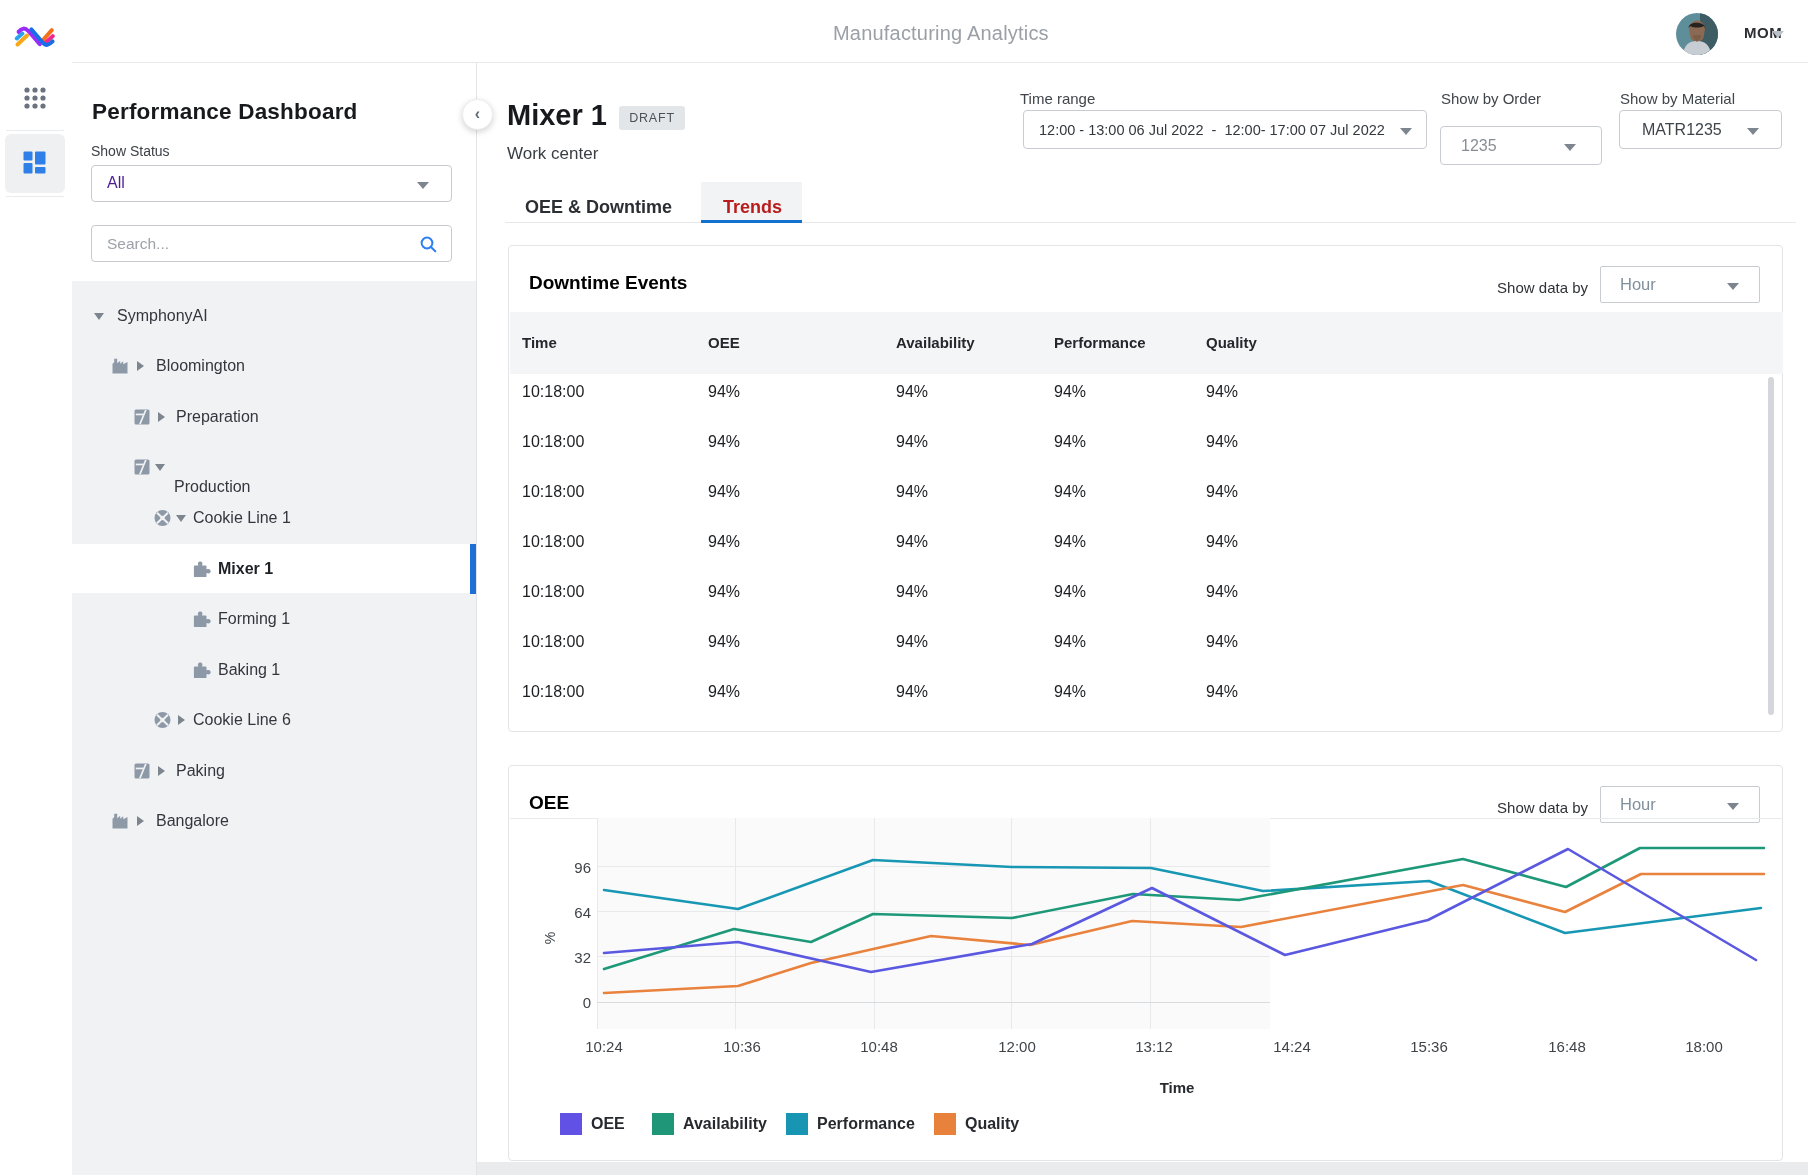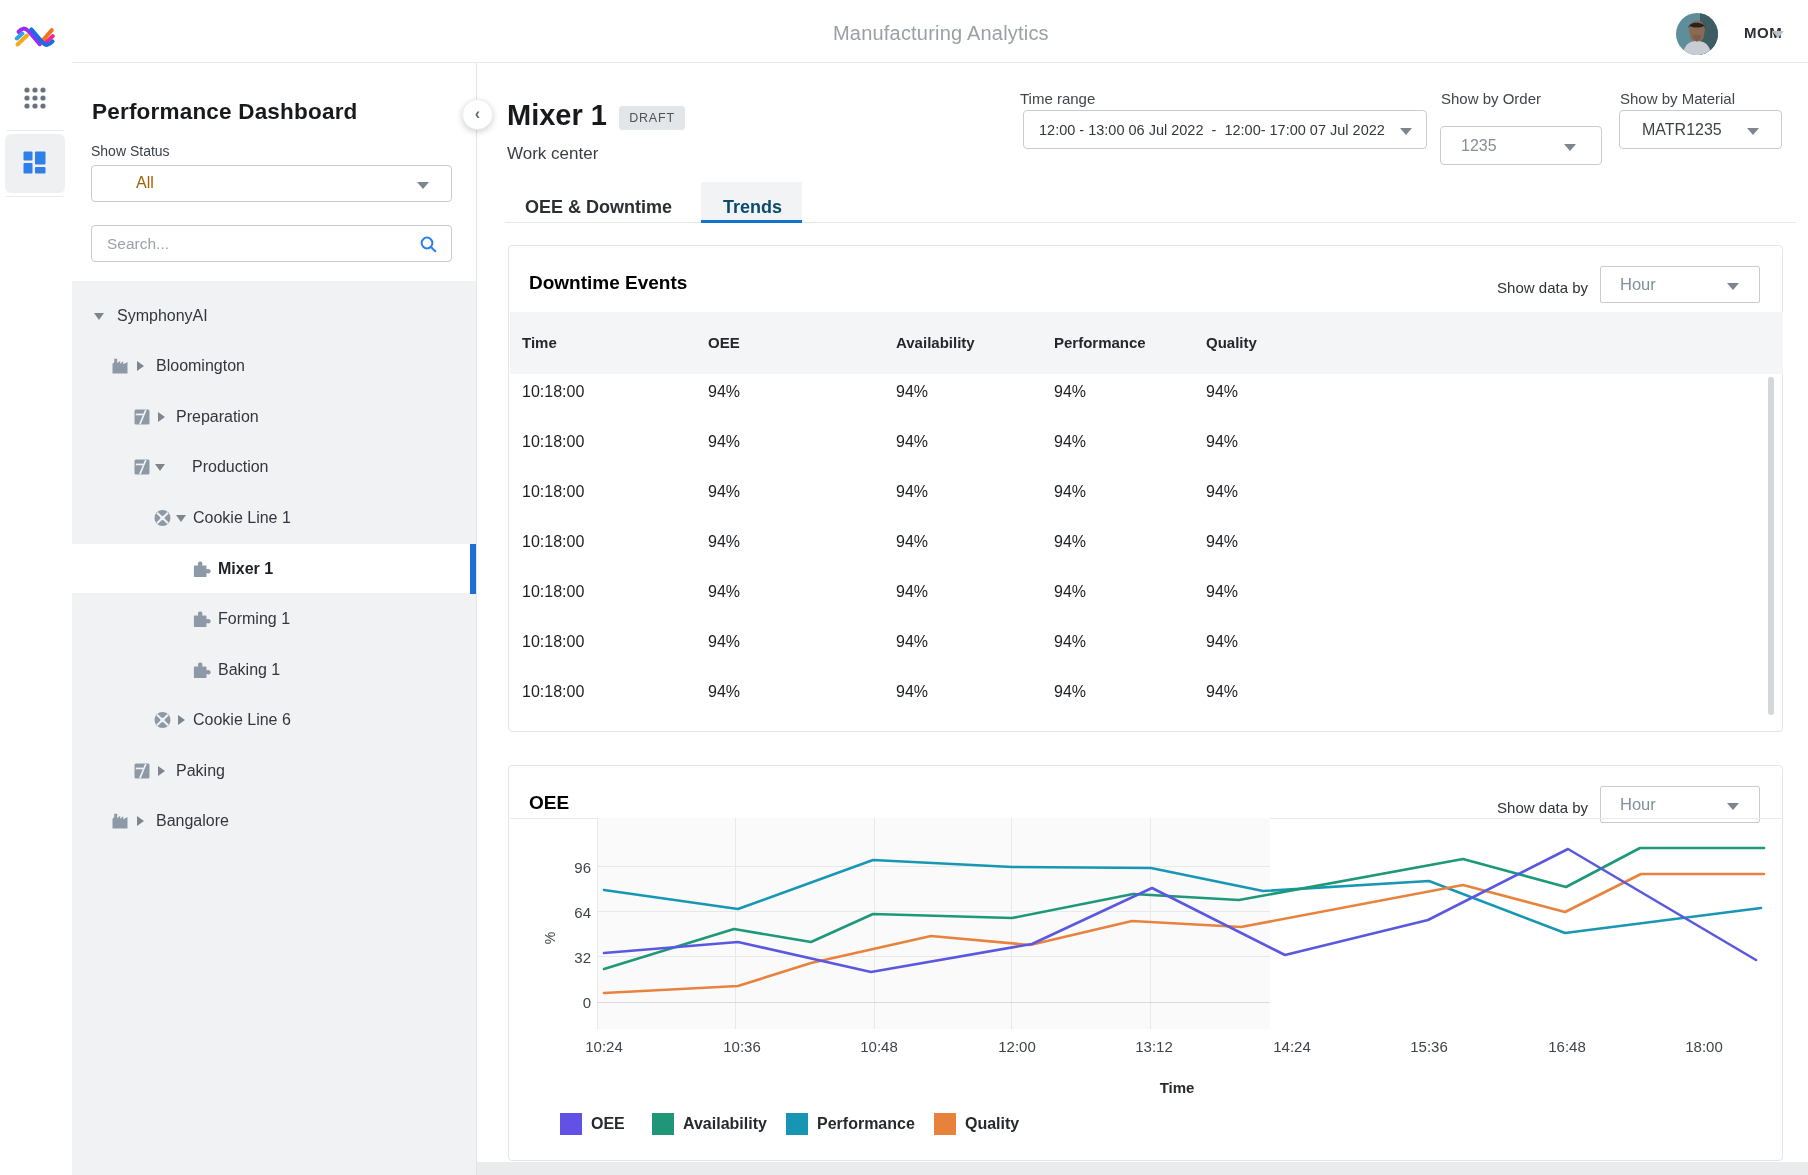--- a/index.html
+++ b/index.html
@@ -22,21 +22,21 @@
 .railsep { position:absolute; left:6px; width:58px; height:1px; background:#e9ebed; }
 
 
 #sidebar { position:absolute; left:72px; top:63px; width:405px; height:1112px;
   background:#fff; border-right:1px solid #e2e4e7; z-index:20; }
 #sidetitle { position:absolute; left:20px; top:36px; font-size:22.5px; font-weight:700; color:#17191d; letter-spacing:.2px; }
 #lblstatus { position:absolute; left:19px; top:80px; font-size:14px; color:#3c4147; }
 .selbox { position:absolute; left:19px; width:361px; height:37px; background:#fff;
   border:1px solid #c7cbcf; border-radius:4px; }
 #allbox { top:102px; }
-#allbox .txt { position:absolute; left:15px; top:8px; font-size:16px; color:#a16207;margin-left:29px; }
+#allbox .txt { position:absolute; left:15px; top:8px; font-size:16px; color:#4c1d95; }
 #searchbox { top:162px; }
 #searchbox .txt { position:absolute; left:15px; top:9px; font-size:15.5px; color:#9ba2a9; }
 .dcaret { position:absolute; width:0; height:0; border-left:6px solid transparent;
   border-right:6px solid transparent; border-top:7px solid #7d868e; }
 #tree { position:absolute; left:0; top:218px; width:404px; height:894px; background:#f1f2f4; }
 .trow { position:absolute; left:0; width:404px; height:50px; font-size:16px; color:#33373d; }
 .trow .lbl { position:absolute; top:16px; }
 .sel { background:#fff; }
 #selbar { position:absolute; right:0px; top:0px; width:6px; height:50px; background:#1d6fd6; }
 .caret-r { position:absolute; top:20px; width:0; height:0; border-top:5.5px solid transparent;
@@ -52,21 +52,21 @@
 
 
 #main { position:absolute; left:477px; top:63px; width:1331px; height:1112px; background:#fff; }
 #wctitle { position:absolute; left:30px; top:36px; font-size:29px; font-weight:700; color:#17191d; }
 #draft { position:absolute; left:142px; top:43px; width:66px; height:24px; background:#e3e6e9;
   border-radius:3px; font-size:12.5px; color:#4c5257; text-align:center; line-height:24px; letter-spacing:0.8px; }
 #wcsub { position:absolute; left:30px; top:81px; font-size:17px; color:#393e44; }
 #tabs { position:absolute; left:28px; top:119px; height:41px; width:600px; white-space:nowrap; }
 #tab1 { position:absolute; left:20px; top:15px; font-size:18px; font-weight:700; color:#2b2e33; }
 #tab2bg { position:absolute; left:196px; top:0px; width:101px; height:41px; background:#f1f3f4; }
-#tab2 { position:absolute; left:218px; top:15px; font-size:18px; font-weight:700; color:#0c4a6e; }
+#tab2 { position:absolute; left:218px; top:15px; font-size:18px; font-weight:700; color:#b91c1c; }
 #tabline { position:absolute; left:28px; top:159px; width:1291px; height:1px; background:#e6e8ea; }
 #tabline2 { position:absolute; left:224px; top:157px; width:101px; height:3px; background:#1273cf; }
 
 .ctl-label { position:absolute; font-size:15px; color:#41464c; }
 .ctl-box { position:absolute; height:39px; background:#fff; border:1px solid #c8ccd0; border-radius:4px; }
 
 
 .card { position:absolute; left:31px; width:1275px; background:#fff;
   border:1px solid #e2e4e7; border-radius:4px; }
 #card1 { top:182px; height:487px; }
@@ -177,21 +177,21 @@
           <div class="caret-r" style="left:86px;"></div>
           <div class="lbl" style="left:104px;">Preparation</div>
         </div>
       <div class="trow" style="top:161px;">
           <svg class="ticon" style="left:62px;" width="16" height="24" viewBox="0 0 16 24">
             <rect x="0.5" y="4.5" width="15" height="15" rx="1.5" fill="#8d99a7"></rect>
             <rect x="1.8" y="8.6" width="7.6" height="1.7" fill="#f1f2f4"></rect>
             <path d="M10.9 5 L5.0 19.2 L6.8 19.2 L12.7 5 Z" fill="#f1f2f4"></path>
           </svg>
           <div class="caret-d" style="left:83px;"></div>
-          <div class="lbl" style="left:120px;">Production</div>
+          <div class="lbl" style="left:102px;margin-top:20px;">Production</div>
         </div>
       <div class="trow" style="top:212px;">
           <svg class="ticon" style="left:82px;" width="17" height="24" viewBox="0 0 17 24">
             <circle cx="8.5" cy="12" r="8" fill="#8d99a7"></circle>
             <g stroke="#f1f2f4" stroke-width="2">
               <line x1="8.5" y1="12" x2="14" y2="6.8"></line>
               <line x1="8.5" y1="12" x2="3" y2="6.8"></line>
               <line x1="8.5" y1="12" x2="3" y2="17.2"></line>
               <line x1="8.5" y1="12" x2="14" y2="17.2"></line>
             </g>

